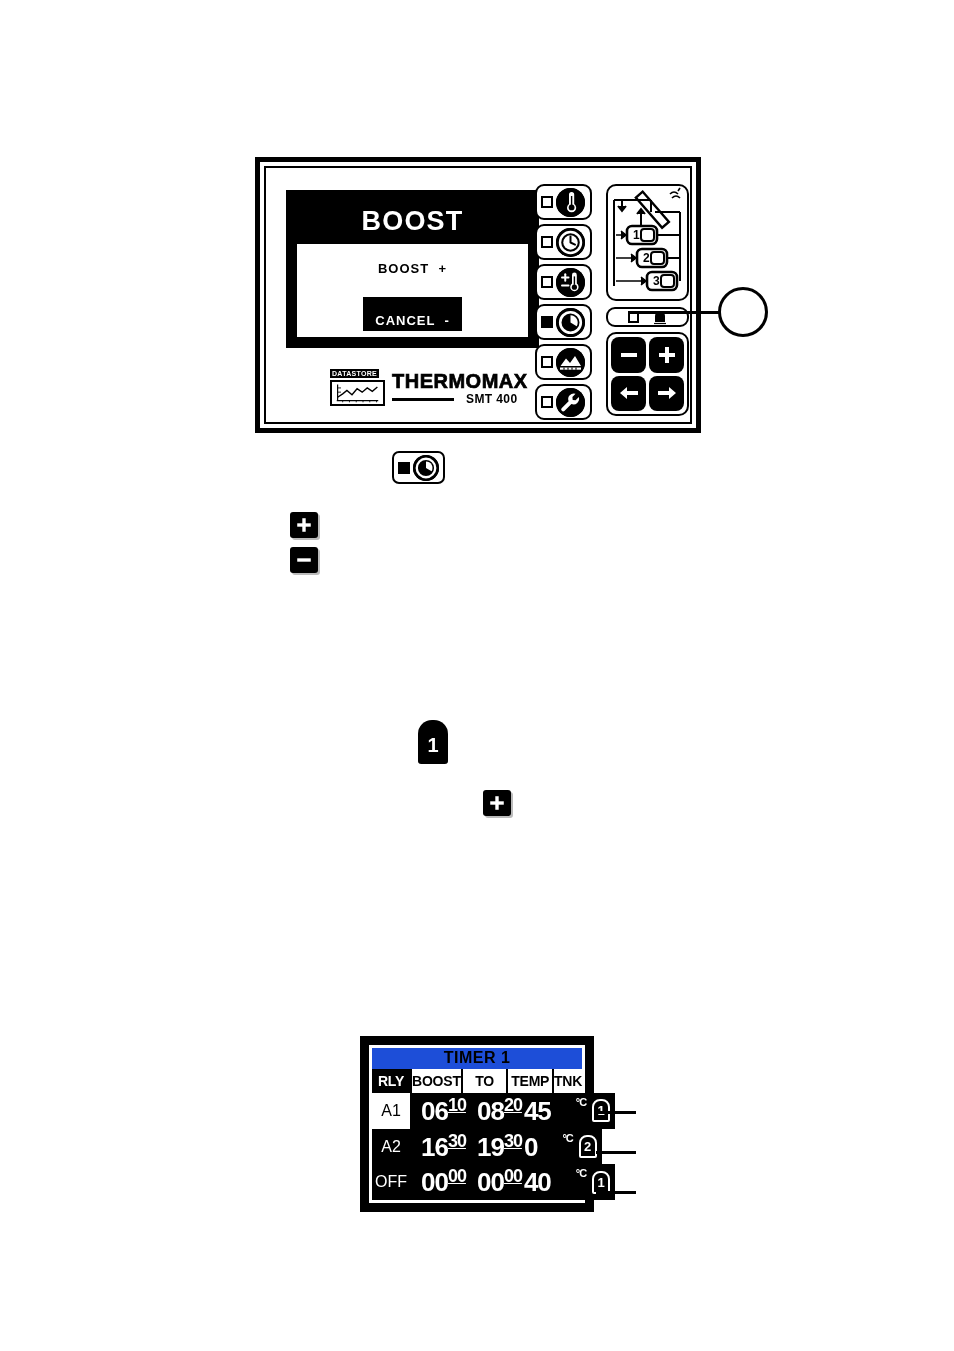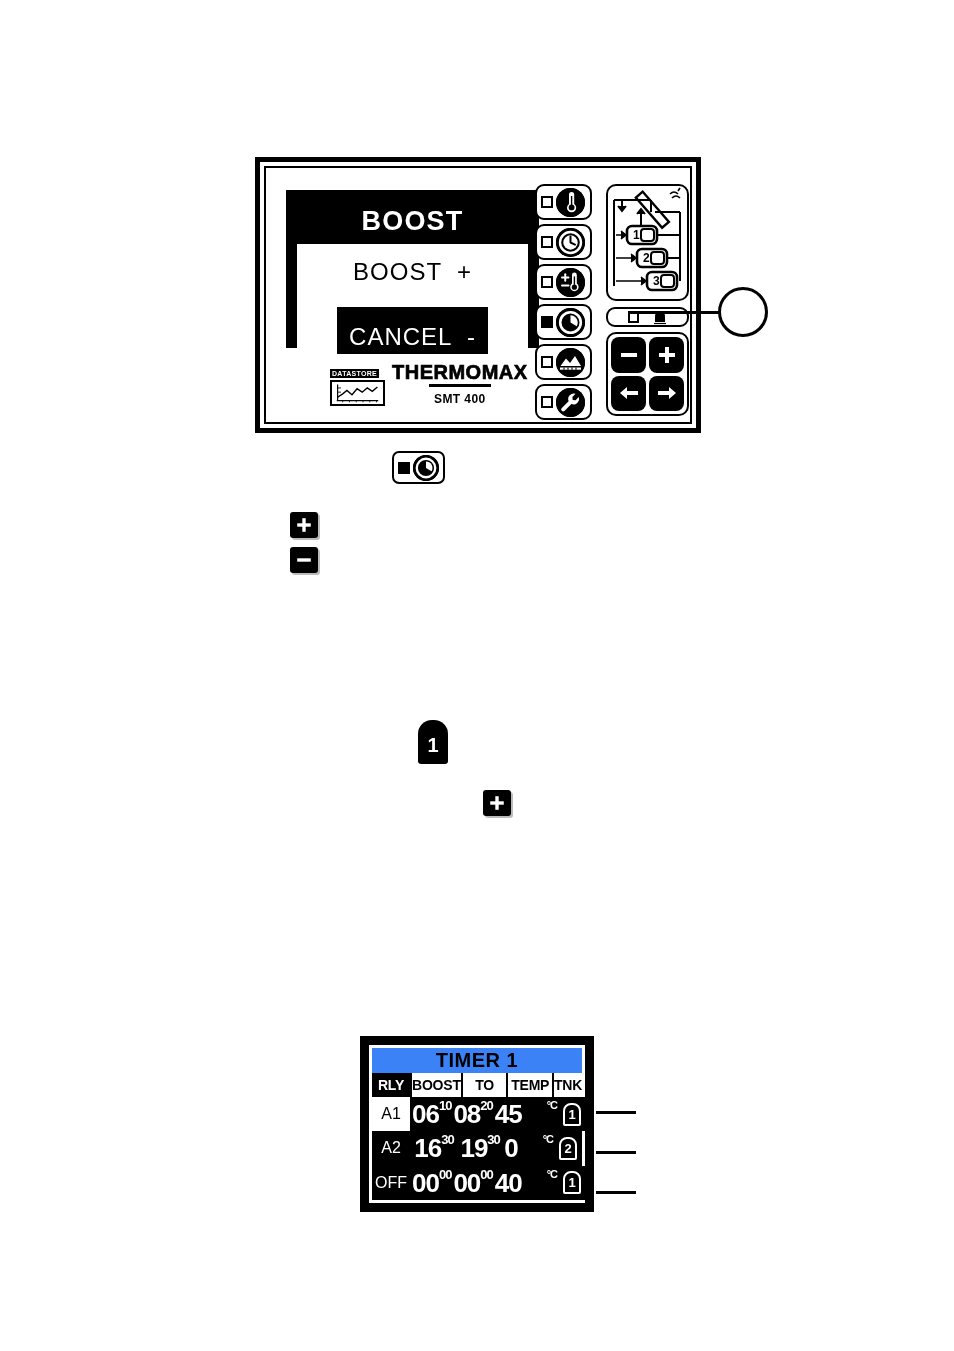--- a/index.html
+++ b/index.html
@@ -60,22 +60,22 @@
     flex: 1;
     background: #fff;
     display: flex;
     flex-direction: column;
     align-items: center;
     justify-content: center;
     gap: 7px;
     padding-bottom: 4px;
   }
   .lcd-option {
-    font-size: 24px;
-    font-weight: normal;
+    font-size: 13px;
+    font-weight: bold;
     letter-spacing: 1px;
     color: #000;
     white-space: pre;
     margin-top: 14px;
   }
   .lcd-option.selected {
     background: #000;
     color: #fff;
     padding: 16px 12px 3px 12px;
   }
@@ -108,23 +108,22 @@
   .brand-text { padding-bottom: 1px; }
   .brand-name {
     font-size: 20px;
     font-weight: bold;
     letter-spacing: .5px;
     line-height: 1;
     font-stretch: condensed;
     -webkit-text-stroke: .7px #000;
   }
   .brand-model-row {
-    display: flex; align-items: center; gap: 6px;
+    display: flex; align-items: center; gap: 12px;
     margin-top: 2px;
-    flex-direction: column;
   }
   .brand-rule { width: 62px; height: 3px; background: #000; }
   .brand-model {
     font-size: 12px; font-weight: bold;
     letter-spacing: .4px; line-height: 1;
   }
 
   
   .fn-column {
     position: absolute;
@@ -277,24 +276,24 @@
     padding: 9px;
   }
   .timer-inner {
     width: 100%; height: 100%;
     background: #000;
     border: 3px solid #fff;
     display: flex;
     flex-direction: column;
   }
   .timer-title {
-    background: #3b82f6;
+    background: #1d4ed8;
     color: #000;
     text-align: center;
-    font-size: 20px;
+    font-size: 16px;
     font-weight: bold;
     letter-spacing: .5px;
     line-height: 1;
     padding: 2px 0 3px 0;
   }
   .timer-table {
     flex: 1;
     display: flex;
     flex-direction: column;
     justify-content: center;
@@ -330,28 +329,30 @@
     font-weight: normal;
   }
   .timer-row.r1 .td.rly { background: #fff; color: #000; }
   .time-val {
     font-size: 26px;
     font-weight: bold;
     line-height: 1;
     letter-spacing: -1px;
     display: flex;
     align-items: flex-start;
+    margin-left: 9px;
   }
   .time-min {
-    font-size: 13px;
+    font-size: 18px;
     font-weight: bold;
     line-height: 1;
     position: relative;
     top: -2px;
     left: 0;
+    text-decoration: underline;
   }
   .temp-val {
     font-size: 26px;
     font-weight: bold;
     line-height: 1;
     letter-spacing: -1px;
     display: flex;
     align-items: flex-start;
     gap: 24px;
   }

